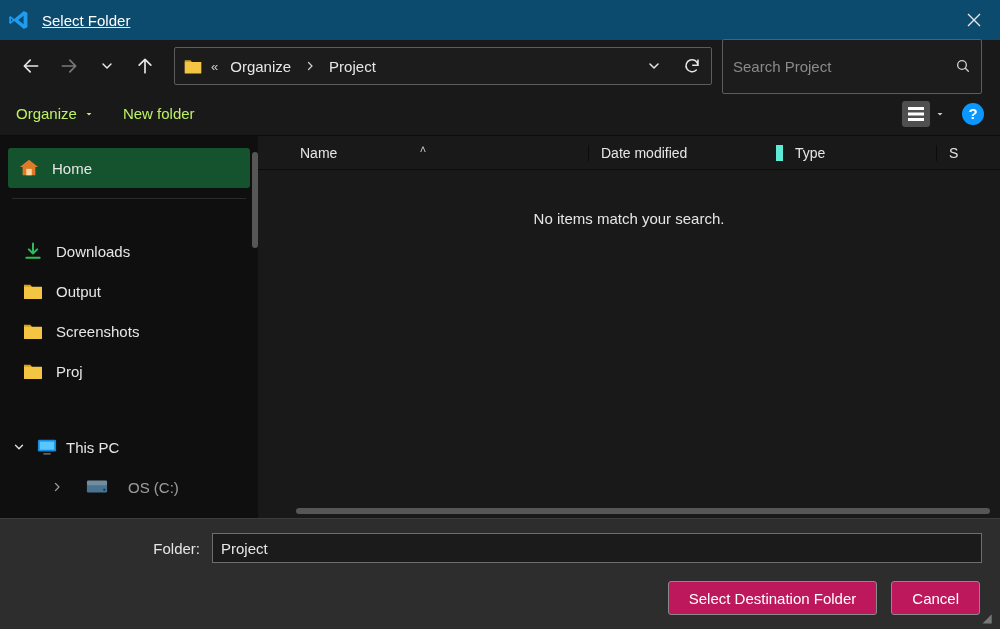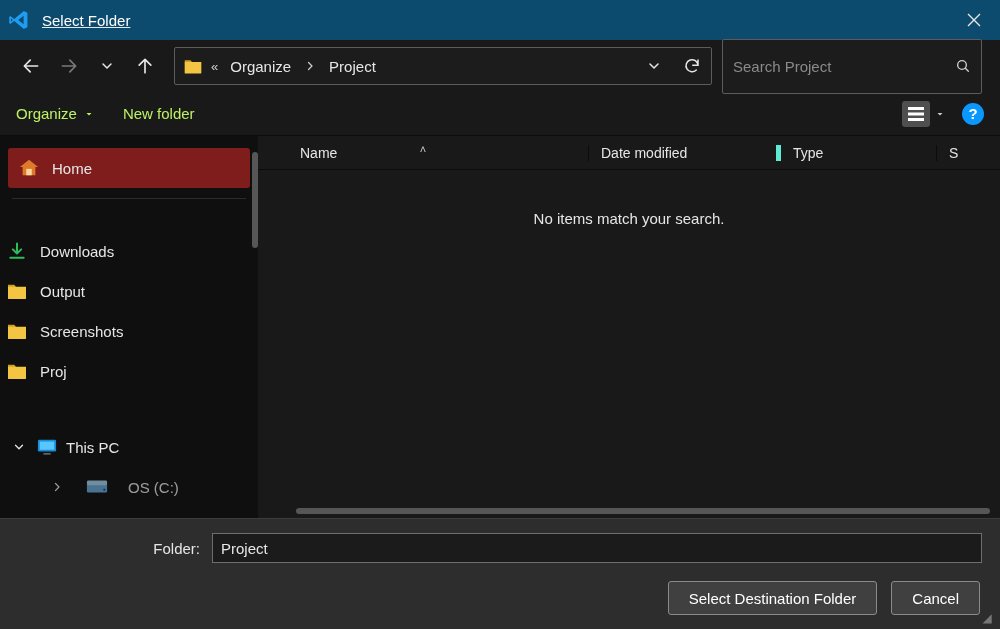--- a/index.html
+++ b/index.html
@@ -71,40 +71,40 @@
     
     .body { flex: 1 1 auto; display: flex; min-height: 0; background: #191919; }
     .sidebar {
       width: 258px; background: #0f0f0f; display: flex; flex-direction: column; padding-top: 8px;
       position: relative;
     }
     .sidebar-scroll-thumb {
       position: absolute; right: 0; top: 16px; width: 6px; height: 96px; background: #565656; border-radius: 3px;
     }
     .sb-item {
-      height: 40px; display: flex; align-items: center; gap: 12px; padding: 0 6px;
+      height: 40px; display: flex; align-items: center; gap: 12px; padding: 0 22px;
       font-size: 15px; color: #e6e6e6;
     }
-    .sb-item.selected { background: #7f1d1d; border-radius: 3px; margin: 4px 8px; padding: 0 10px; }
+    .sb-item.selected { background: #14532d; border-radius: 3px; margin: 4px 8px; padding: 0 10px; }
     .sb-sep { height: 1px; background: #2a2a2a; margin: 6px 12px 10px 12px; }
     .sb-group-spacer { flex: 0 0 22px; }
     .sb-expand { width: 18px; color: #e6e6e6; display: flex; align-items: center; justify-content: center; }
     .sb-item.child { padding-left: 48px; }
 
     .icon-box { width: 22px; height: 22px; display: flex; align-items: center; justify-content: center; }
 
     .content { flex: 1 1 auto; background: #191919; display: flex; flex-direction: column; min-width: 0; }
     .col-headers {
       height: 34px; display: flex; align-items: center; border-bottom: 1px solid #0c0c0c;
       font-size: 14px; color: #e6e6e6; position: relative;
     }
     .col { padding: 0 12px; position: relative; }
     .col.name { width: 330px; padding-left: 42px; }
     .col.date { width: 188px; border-left: 1px solid #0c0c0c; }
-    .col.type { width: 160px; border-left: 5px solid #5eead4; }
+    .col.type { width: 160px; border-left: 7px solid #5eead4; }
     .col.s    { flex: 0 0 18px; border-left: 1px solid #0c0c0c; }
     .sort-ind { position: absolute; left: 50%; top: -2px; transform: translateX(-50%); color: #cfcfcf; font-size: 11px; }
     .empty-msg { text-align: center; font-size: 15px; color: #e6e6e6; padding-top: 40px; }
     .content-inner { flex: 1 1 auto; position: relative; }
     .h-scrollbar {
       position: absolute; left: 38px; right: 10px; bottom: 4px; height: 6px; background: #565656; border-radius: 3px;
     }
 
     
     .footer {
@@ -112,21 +112,21 @@
       border-top: 1px solid #3d3d3d;
     }
     .folder-row { display: flex; align-items: center; gap: 12px; }
     .folder-label { width: 182px; text-align: right; font-size: 15px; color: #e6e6e6; }
     .folder-input {
       flex: 1 1 auto; height: 30px; background: #1b1b1b; border: 1px solid #6e6e6e; color: #e6e6e6;
       padding: 0 8px; font-size: 15px; outline: none;
     }
     .btn-row { display: flex; justify-content: flex-end; gap: 14px; padding-right: 2px; position: relative; }
     .dlg-btn {
-      height: 34px; padding: 0 20px; background: #404040; color: #fff; border: 1px solid #8a8a8a;
+      height: 34px; padding: 0 20px; background: #be185d; color: #fff; border: 1px solid #8a8a8a;
       font-size: 15px; border-radius: 3px; cursor: pointer; display: flex; align-items: center;
     }
     .resize-grip {
       position: absolute; right: -12px; bottom: -10px; width: 14px; height: 14px; color: #777;
       display: flex; align-items: center; justify-content: center; font-size: 12px;
     }
 
     svg { display: block; }
   </style>
 </head>

